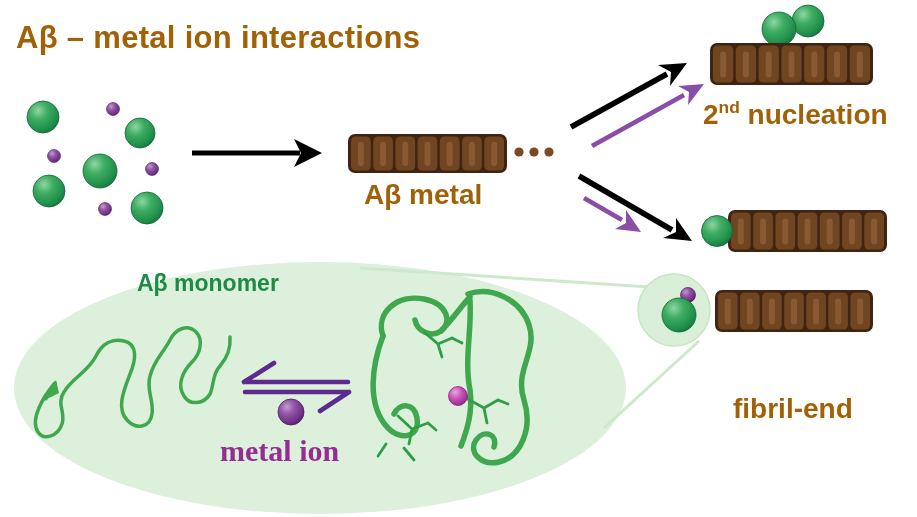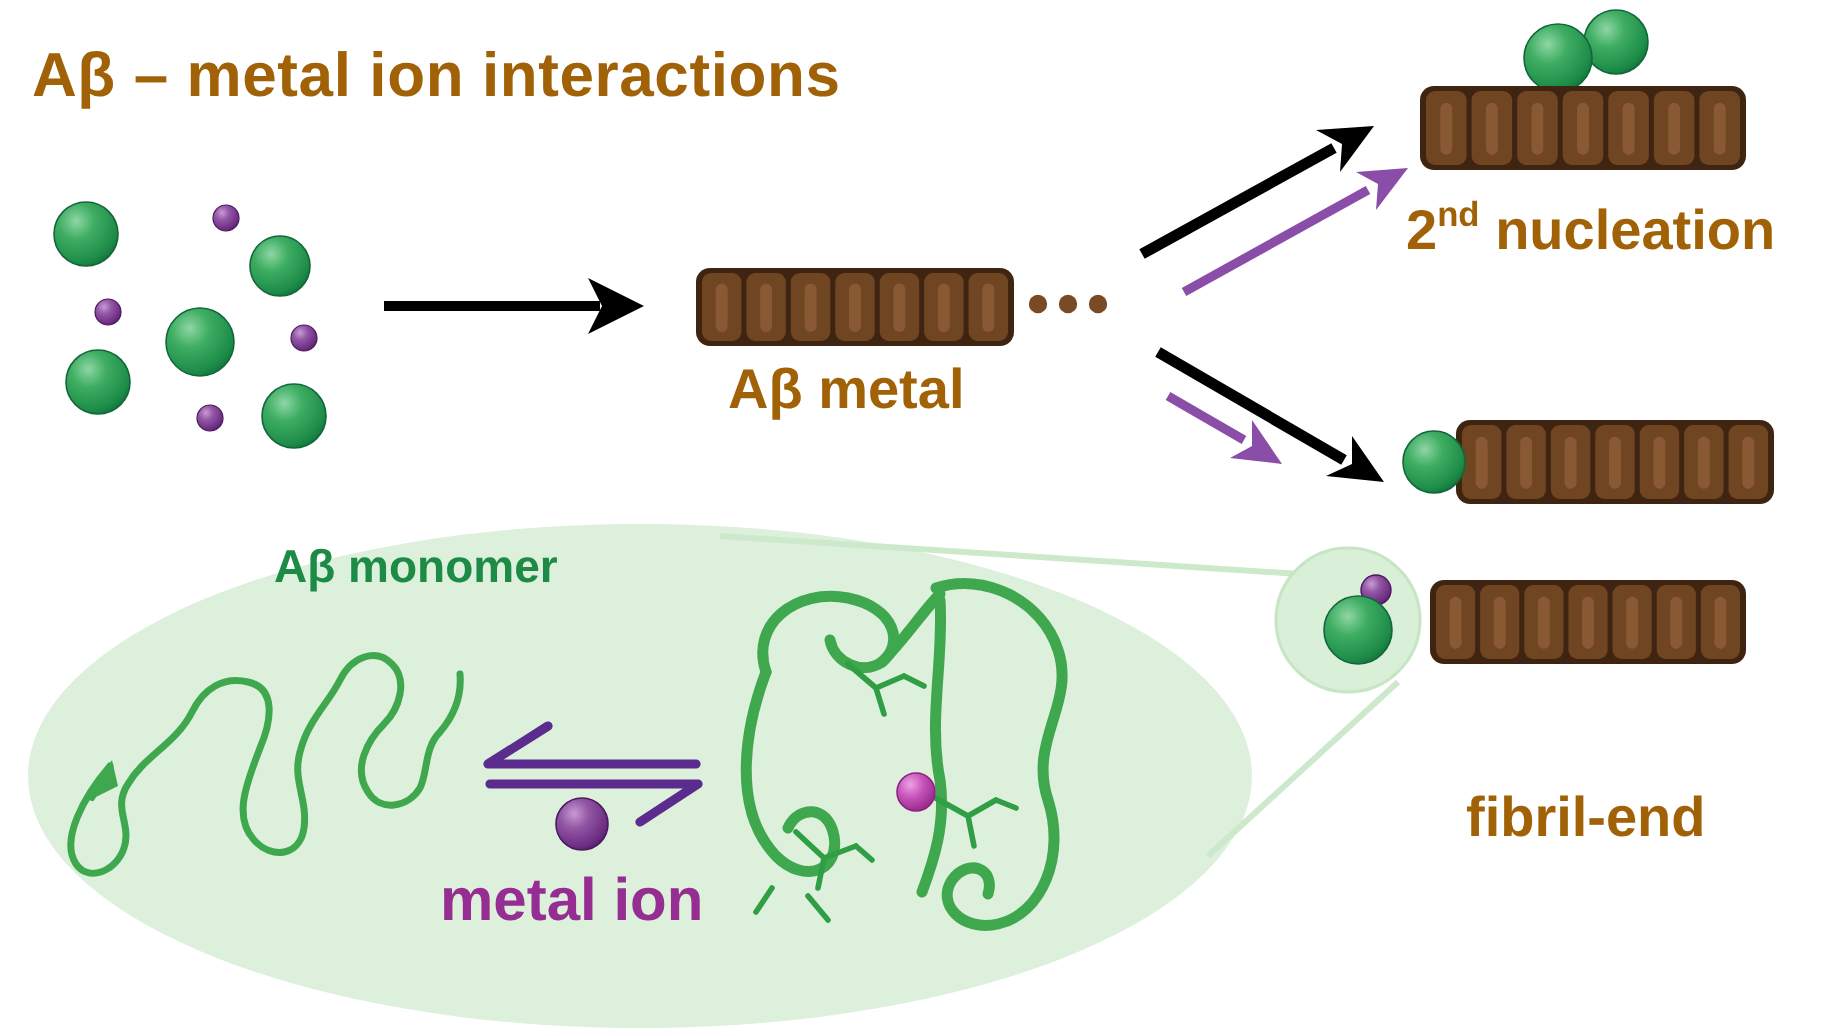--- a/index.html
+++ b/index.html
@@ -9,21 +9,21 @@
     font-family:"Liberation Sans","DejaVu Sans",sans-serif;
   }
   #scene{position:absolute;left:0;top:0;}
   .lbl{position:absolute;font-weight:bold;color:#a16207;white-space:nowrap;line-height:1.1;}
   #title{left:16px;top:21px;font-size:31px;letter-spacing:.3px;}
   #fibril-label{left:364px;top:180px;font-size:28px;}
   #secondary-label{left:703px;top:99px;font-size:28px;}
   #secondary-label sup{font-size:.62em;position:relative;top:-.08em;font-weight:bold;margin-top:14px;}
   #fibril-end-label{left:733px;top:347px;font-size:28px;line-height:39px;margin-top:42px;}
   #monomer-label{left:137px;top:271px;font-size:23px;color:#1d8b45;}
-  #metal-label{left:220px;top:434px;font-size:30px;color:#952d92;}
+  #metal-label{left:220px;top:434px;font-size:30px;color:#952d92;font-family:Liberation Serif, serif;}
 </style>
 </head>
 <body>
 
 <svg id="scene" width="917" height="517" viewBox="0 0 917 517">
   <defs>
     <radialGradient id="gGreen" cx="35%" cy="30%" r="80%">
       <stop offset="0%" stop-color="#8fd6a4"></stop>
       <stop offset="35%" stop-color="#3fae63"></stop>
       <stop offset="80%" stop-color="#1d8c48"></stop>

